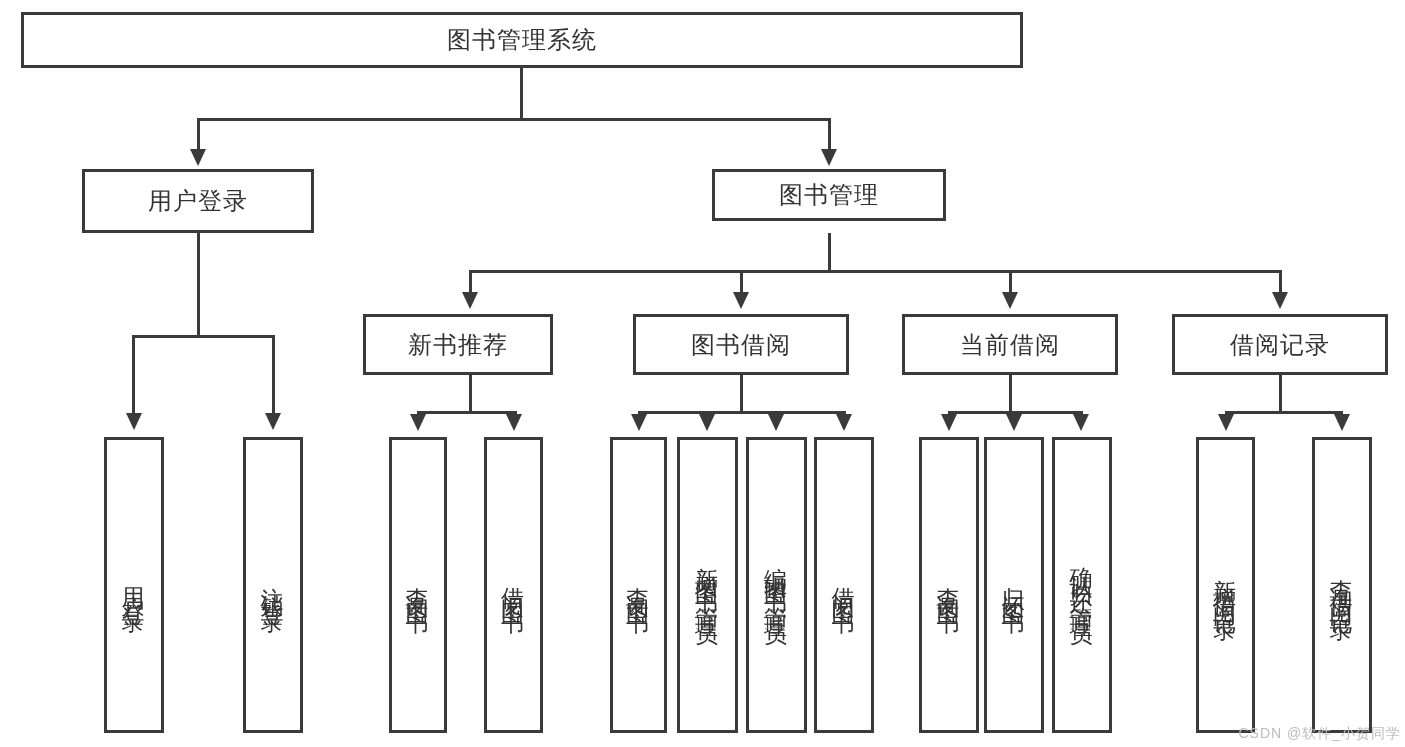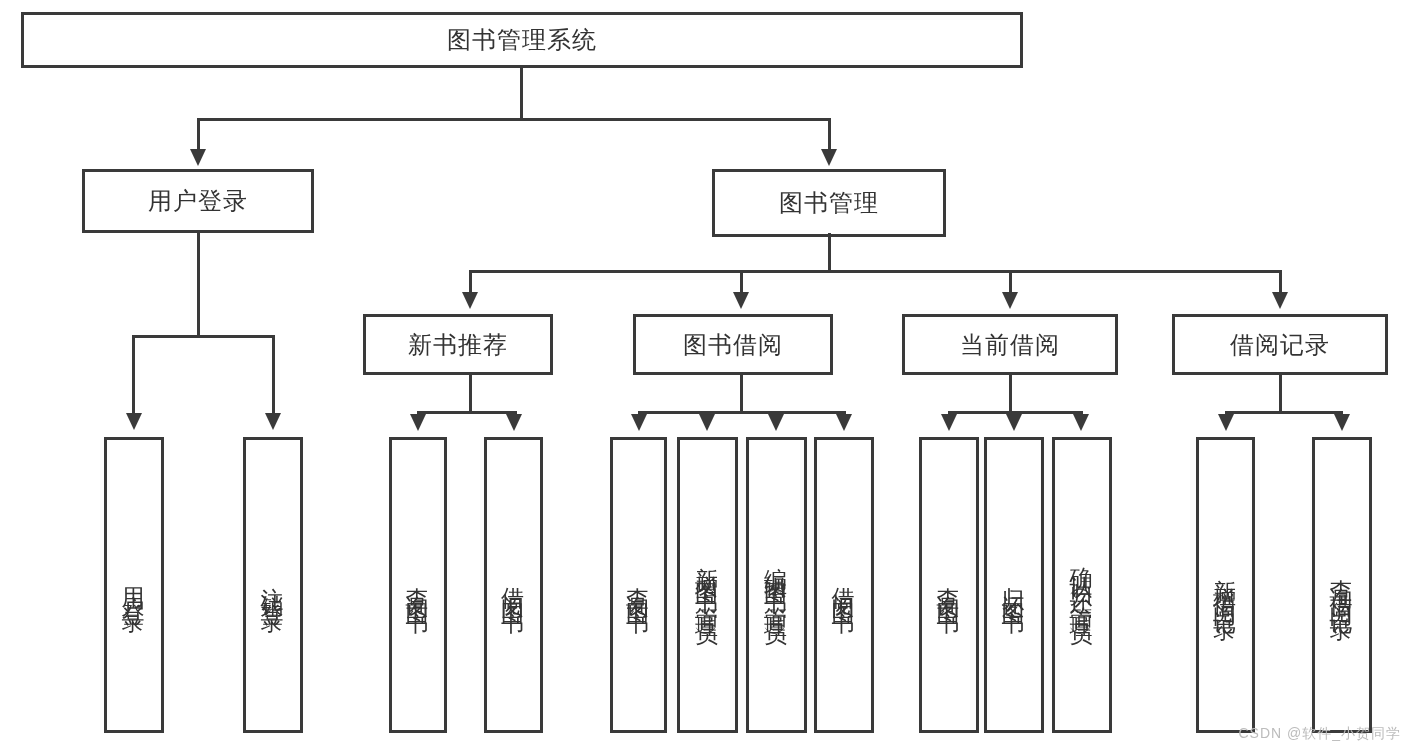--- a/index.html
+++ b/index.html
@@ -74,21 +74,21 @@
   <div class="ln" style="left:520px; top:68px; width:3px; height:52px;"></div>
   <div class="ln" style="left:197px; top:118px; width:634px; height:3px;"></div>
   <div class="ln" style="left:197px; top:120px; width:3px; height:31px;"></div>
   <div class="ln" style="left:828px; top:120px; width:3px; height:31px;"></div>
   <div class="ah" style="left:190px; top:149px;"></div>
   <div class="ah" style="left:821px; top:149px;"></div>
 
   <div class="bx" style="left:82px; top:169px; width:232px; height:64px;">
     <span>用户登录</span>
   </div>
-  <div class="bx" style="left:712px; top:169px; width:234px; height:68px;">
+  <div class="bx" style="left:712px; top:169px; width:234px; height:52px;">
     <span>图书管理</span>
   </div>
 
   <div class="ln" style="left:197px; top:233px; width:3px; height:104px;"></div>
   <div class="ln" style="left:132px; top:335px; width:143px; height:3px;"></div>
   <div class="ln" style="left:132px; top:337px; width:3px; height:77px;"></div>
   <div class="ln" style="left:272px; top:337px; width:3px; height:77px;"></div>
   <div class="ah" style="left:126px; top:413px;"></div>
   <div class="ah" style="left:265px; top:413px;"></div>
 
@@ -99,21 +99,21 @@
   <div class="ln" style="left:1009px; top:272px; width:3px; height:22px;"></div>
   <div class="ln" style="left:1279px; top:272px; width:3px; height:22px;"></div>
   <div class="ah" style="left:462px; top:292px;"></div>
   <div class="ah" style="left:733px; top:292px;"></div>
   <div class="ah" style="left:1002px; top:292px;"></div>
   <div class="ah" style="left:1272px; top:292px;"></div>
 
   <div class="bx" style="left:363px; top:314px; width:190px; height:61px;">
     <span>新书推荐</span>
   </div>
-  <div class="bx" style="left:633px; top:314px; width:200px; height:61px;">
+  <div class="bx" style="left:633px; top:314px; width:216px; height:61px;">
     <span>图书借阅</span>
   </div>
   <div class="bx" style="left:902px; top:314px; width:216px; height:61px;">
     <span>当前借阅</span>
   </div>
   <div class="bx" style="left:1172px; top:314px; width:216px; height:61px;">
     <span>借阅记录</span>
   </div>
 
   <div class="ln" style="left:469px; top:375px; width:3px; height:38px;"></div>

